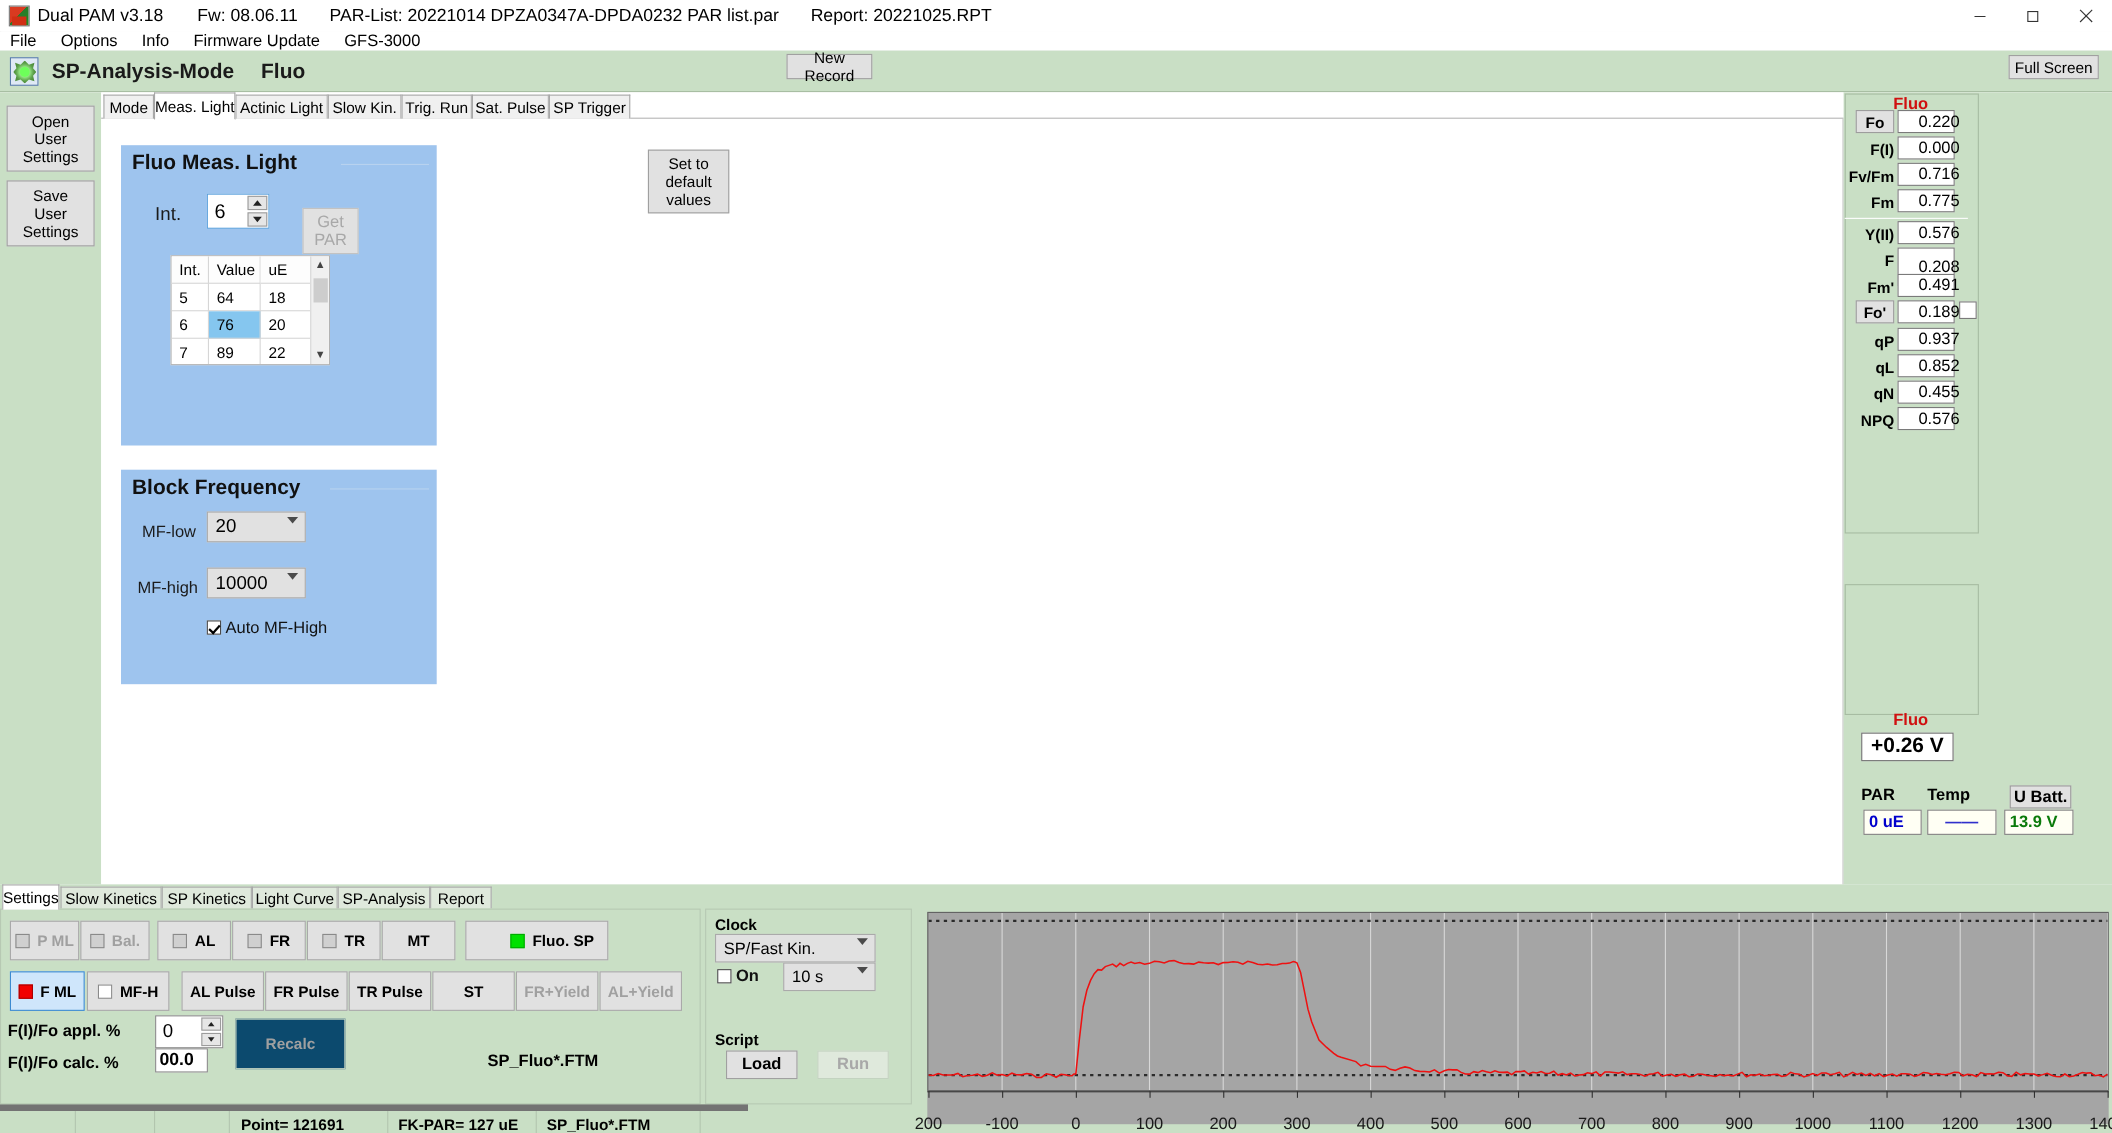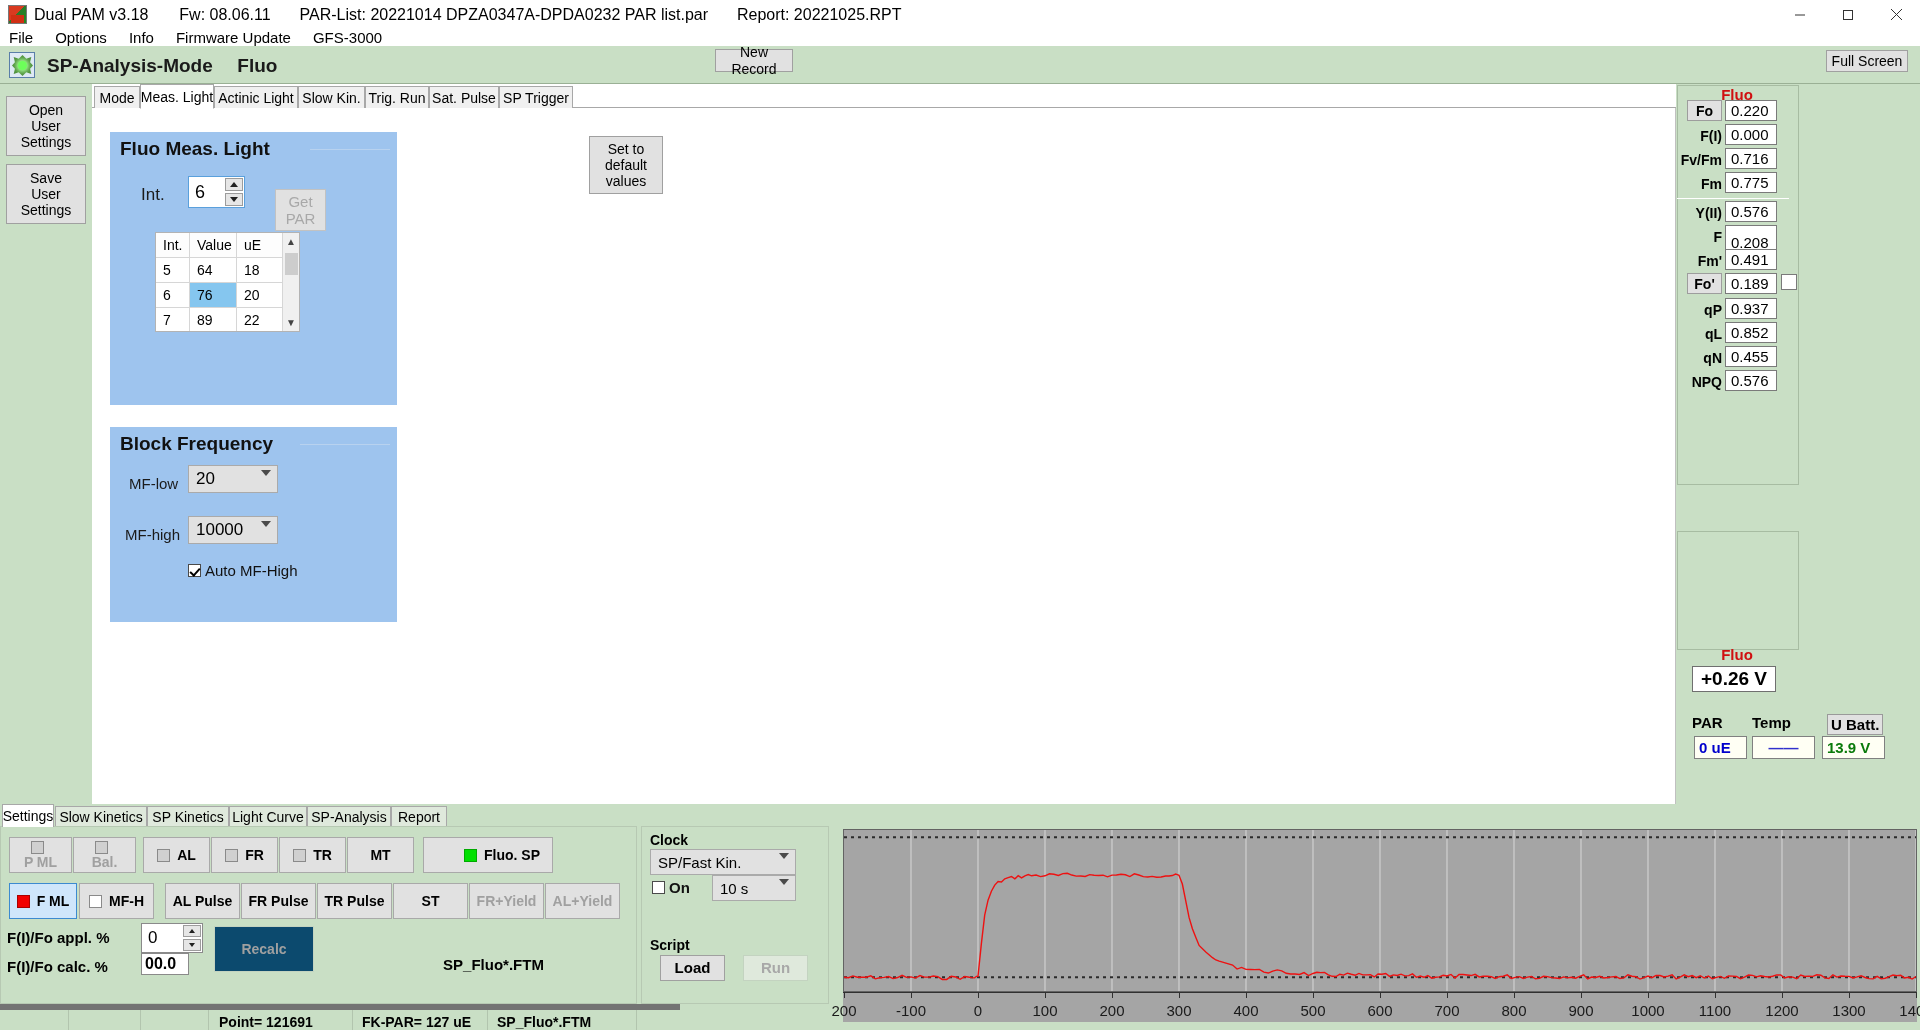--- a/index.html
+++ b/index.html
@@ -220,21 +220,21 @@
     position:absolute; width:100%; text-align:center; font-size:15px;
     font-weight:bold; color:#d01010;
   }
   .rowlbl {
     position:absolute; font-size:14px; font-weight:bold; color:#000;
     text-align:right; white-space:nowrap;
   }
   .rowval {
     position:absolute; background:#fff; border:1px solid #7a7a7a;
     font-size:15px; color:#000; display:flex; align-items:center;
-    padding-left:5px; font-family:"Liberation Sans", sans-serif;
+    padding-left:18px; font-family:"Liberation Sans", sans-serif;
   }
   .rowbtn {
     position:absolute; background:#e1e1e1; border:1px solid #9d9d9d;
     font-size:14px; font-weight:bold; display:flex; align-items:center;
     justify-content:center; color:#000;
   }
   .rp-divider { position:absolute; height:1px; background:#fff; }
 
   #fofm-btn { left:1695px; top:602px; width:82px; height:30px; font-size:15px; }
   #fluo-v-title { left:1676px; top:646px; width:122px; text-align:center;
@@ -267,21 +267,21 @@
   .panel-settings {
     position:absolute; left:0; top:22px; width:637px; height:178px;
     background:#c9dfc5; border:1px solid #b7c9b3;
   }
   .tbtn {
     position:absolute; background:#e1e1e1; border:1px solid #a9a9a9;
     font-size:14px; font-weight:bold; color:#000;
     display:flex; align-items:center; justify-content:center; white-space:nowrap;
   }
   .tbtn.sel { background:#cfe6fb; border:1px solid #3c8ad0; }
-  .tbtn.dis { color:#a0a0a0;flex-direction:column; }
+  .tbtn.dis { color:#a0a0a0; }
   .tbtn .sq {
     width:13px; height:13px; border:1px solid #8a8a8a; margin-right:7px; flex:none;
     background:#e8e8e8;
   }
   .tbtn .sq.green { background:#00e000; border-color:#0a0; }
   .tbtn .sq.red { background:#f20000; border-color:#a00; }
   .tbtn .sq.white { background:#ffffff; }
   .tbtn .sq.grey { background:#d0d0d0; }
 
   .clockpanel {
@@ -306,21 +306,21 @@
   .chartbox {
     position:absolute; left:5px; top:5px; width:1074px; height:163px;
     background:#a5a5a5; border:1px solid #636363;
   }
   .chartbox svg { display:block; }
   .xaxis {
     position:absolute; left:5px; top:168px; width:1074px; height:30px;
     background:#a5a5a5;
   }
   .xlabel {
-    position:absolute; top:10px; font-size:15px; color:#1a1a1a;
+    position:absolute; top:21px; font-size:15px; color:#1a1a1a;
     transform:translateX(-50%); white-space:nowrap;
   }
   .xtick { position:absolute; top:0; width:1px; height:6px; background:#303030; }
 </style>
 </head>
 <body>
 
 <div id="app">
 
   <div class="titlebar">

